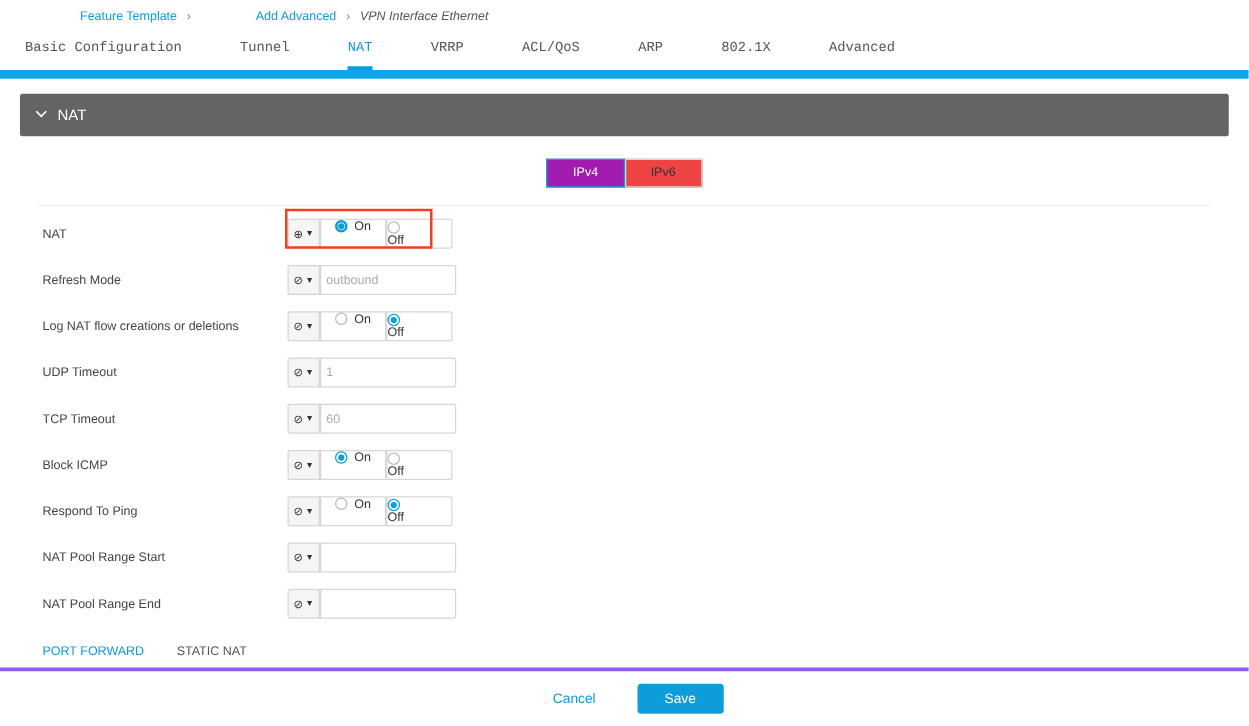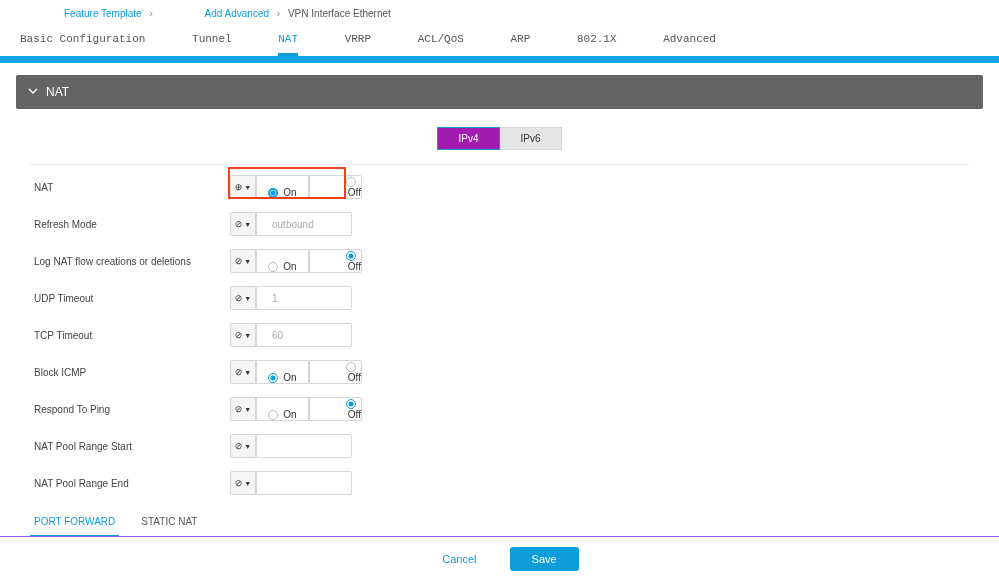--- a/index.html
+++ b/index.html
@@ -1,49 +1,49 @@
 <!DOCTYPE html>
 <html><head>
 <meta charset="utf-8">
 <style>
 * { box-sizing: border-box; margin: 0; padding: 0; }
 body { font-family: -apple-system, Helvetica, Arial, sans-serif; font-size: 11px; color: #333; background: #fff; width: 999px; height: 581px; position: relative; overflow: hidden; }
 .breadcrumb { padding: 8px 20px 6px; font-size: 10px; }
 .breadcrumb a { color: #0d9dda; text-decoration: none; cursor: pointer; margin-left: 44px; }
 .breadcrumb span.sep { color: #888; margin: 0 5px; }
-.breadcrumb span.current { color: #555; }
+.breadcrumb span.current { color: #555; font-style: italic; }
 .tabs { border-bottom: 7px solid #0ea5e9; padding: 0 20px; font-family: Liberation Mono, monospace; }
 .tabs .tab { display: inline-block; padding: 8px 0; margin-right: 40px; font-size: 11px; color: #555; cursor: pointer; }
 .tabs .tab.active { color: #0d9dda; border-bottom: 3px solid #0d9dda; font-weight: 500; }
 .content { padding: 12px 16px; }
 .section-header { background: #636466; color: #fff; padding: 10px 12px; font-size: 12px; display: flex; align-items: center; border-radius: 2px; }
 .section-header .chev { margin-right: 8px; }
 .section-body { padding: 10px 14px; }
 .ip-toggle { text-align: center; margin: 8px 0 14px; }
-.ip-toggle .seg { display: inline-block; padding: 5px 20px; font-size: 10px; border: 1px solid #d6d6d6; cursor: pointer; background: #e5e5e5; }
+.ip-toggle .seg { display: inline-block; padding: 5px 20px; font-size: 10px; border: 1px solid #d6d6d6; cursor: pointer; background: #ef4444; }
 .ip-toggle .seg.active { background: #a21caf; color: #fff; border-color: #0d9dda; }
 .form-row { display: flex; align-items: center; margin-bottom: 13px; }
 .form-label { width: 200px; font-size: 10px; color: #444; padding-left: 4px; }
 .form-control { display: flex; align-items: center; }
 .scope-btn { width: 26px; height: 24px; border: 1px solid #d6d6d6; background: #f5f5f5; display: flex; align-items: center; justify-content: center; font-size: 9px; cursor: pointer; border-radius: 2px 0 0 2px; }
 .scope-btn .caret { margin-left: 2px; font-size: 7px; }
 .onoff { display: flex; }
-.onoff .opt { width: 53px; height: 24px; border: 1px solid #d6d6d6; background: #fff; display: flex; align-items: flex-end; justify-content: center; font-size: 10px; cursor: pointer; }
+.onoff .opt { width: 53px; height: 24px; border: 1px solid #d6d6d6; background: #fff; display: flex; align-items: flex-start; justify-content: center; font-size: 10px; cursor: pointer; }
 .onoff .opt .radio { width: 10px; height: 10px; border: 1px solid #bbb; border-radius: 50%; margin-right: 5px; display: inline-block; position: relative; }
 .onoff .opt.selected .radio { border-color: #0d9dda; }
 .onoff .opt.selected .radio::after { content:""; position:absolute; width:5px; height:5px; background:#0d9dda; border-radius:50%; left:50%; top:50%; transform:translate(-50%,-50%); }
 .onoff .opt.sel-bold .radio { border: 2px solid #0d9dda; }
 .onoff .opt:last-child { border-radius: 0 2px 2px 0; flex-direction: column; }
-.textin { width: 96px; height: 24px; border: 1px solid #d6d6d6; background: #fff; font-size: 10px; padding: 0 15px; color: #aaa; border-radius: 0 2px 2px 0; }
+.textin { width: 109px; height: 24px; border: 1px solid #d6d6d6; background: #fff; font-size: 10px; padding: 0 4px; color: #aaa; border-radius: 0 2px 2px 0; }
 .highlight-box { position: absolute; border: 2px solid #f0411e; pointer-events: none; }
 .subtabs { display: flex; border-bottom: 1px solid #ddd; margin-top: 4px; }
 .subtabs .st { padding: 8px 4px; margin-right: 18px; font-size: 10px; color: #555; cursor: pointer; }
 .subtabs .st.active { color: #0d9dda; border-bottom: 3px solid #0d9dda; }
 .new-rule-btn { margin: 12px 0; border: 1px solid #0d9dda; color: #0d9dda; background: #fff; padding: 6px 12px; font-size: 10px; cursor: pointer; border-radius: 2px; }
-.footer { position: absolute; bottom: 0; left: 0; right: 0; text-align: center; padding: 10px 0; border-top: 1px solid #8b5cf6; background: #fff; margin-top: 46px; }
+.footer { position: absolute; bottom: 0; left: 0; right: 0; text-align: center; padding: 10px 0; border-top: 3px solid #8b5cf6; background: #fff; margin-top: 46px; }
 .footer .btn { display: inline-block; padding: 6px 22px; font-size: 11px; border-radius: 3px; cursor: pointer; margin: 0 4px; }
 .footer .cancel { color: #0d9dda; background: transparent; border: none; }
 .footer .save { background: #0d9dda; color: #fff; border: none; }
 hr.divider { border:none; border-top:1px solid #eee; margin:0 0 10px; }
 </style>
 </head>
 <body>
 
 <div class="breadcrumb">
   <a>Feature Template</a>

